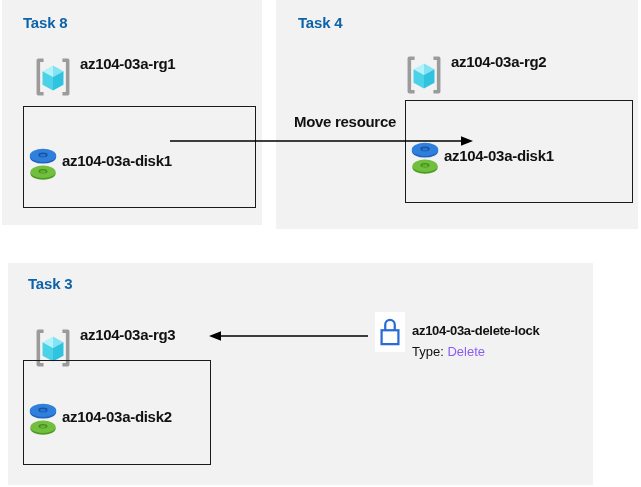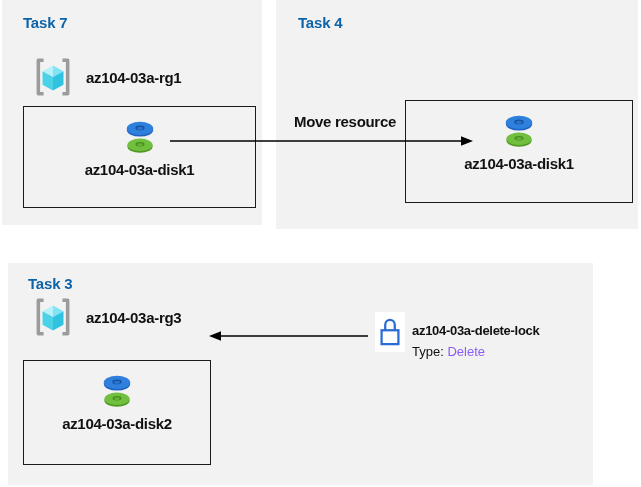--- a/index.html
+++ b/index.html
@@ -13,30 +13,30 @@
   .panel-1{left:2px;top:0;width:260px;height:225px}
   .panel-2{left:276px;top:0;width:362px;height:229px}
   .panel-3{left:8px;top:263px;width:585px;height:222px}
   .task-title{
     position:absolute;font-size:15px;font-weight:700;color:#0d63a8;
     letter-spacing:-0.2px;white-space:nowrap;
   }
   .p1-title{left:21px;top:14px}
   .p2-title{left:22px;top:14px}
   .p3-title{left:20px;top:12px}
-  .rg-row{position:absolute;display:flex;align-items:center;gap:11px}
+  .rg-row{position:absolute;display:flex;gap:5px}
   .p1-rg{left:29px;top:55px}
   .p2-rg{left:126px;top:53px}
-  .p3-rg{left:23px;top:32px}
+  .p3-rg{left:23px;top:63px}
   .res-label{
     font-size:15px;font-weight:700;color:#111111;letter-spacing:-0.3px;white-space:nowrap;
   }
   .inner-box{
     position:absolute;border:1.5px solid #1b1b1b;box-sizing:border-box;
-    display:flex;flex-direction:column;align-items:center;text-align:center;
+    display:flex;align-items:center;text-align:center;
   }
   .p1-box{left:21px;top:106px;width:233px;height:102px}
   .p2-box{left:129px;top:100px;width:228px;height:103px}
   .p3-box{left:15px;top:97px;width:188px;height:105px}
   .disk-wrap{margin-top:11px;line-height:0}
   .inner-box .res-label{margin-top:7px}
   .move-label{
     position:absolute;left:18px;top:113px;font-size:15px;font-weight:700;
     color:#111111;letter-spacing:-0.3px;white-space:nowrap;
   }
@@ -49,21 +49,21 @@
   .lock-name{font-weight:700;letter-spacing:-0.3px;white-space:nowrap}
   .type-label{font-weight:400}
   .type-value{font-weight:400;color:#8b5cf6}
 </style>
 </head>
 <body>
 
 <div class="canvas">
 
   <div class="panel panel-1">
-    <div class="task-title p1-title">Task 7</div>
+    <div class="task-title p1-title">Task 8</div>
 
     <div class="rg-row p1-rg">
       <svg width="44" height="44" viewBox="0 0 42 42">
         <path d="M12 5 H7 V37 H12" fill="none" stroke="#9b9b9b" stroke-width="3.4" stroke-linejoin="round"></path>
         <path d="M30 5 H35 V37 H30" fill="none" stroke="#9b9b9b" stroke-width="3.4" stroke-linejoin="round"></path>
         <polygon points="21,10 11,15.5 21,21" fill="#b5f1fb"></polygon>
         <polygon points="21,10 31,15.5 21,21" fill="#82e3f4"></polygon>
         <polygon points="11,15.5 21,21 21,34 11,28.5" fill="#4ad2e9"></polygon>
         <polygon points="31,15.5 21,21 21,34 31,28.5" fill="#2fc3df"></polygon>
       </svg>
@@ -85,20 +85,31 @@
       </span>
       <span class="res-label">az104-03a-disk1</span>
     </div>
   </div>
 
   <div class="panel panel-2">
     <div class="task-title p2-title">Task 4</div>
 
     <div class="move-label">Move resource</div>
 
+    <div class="rg-row p2-rg">
+      <svg width="44" height="44" viewBox="0 0 42 42">
+        <path d="M12 5 H7 V37 H12" fill="none" stroke="#9b9b9b" stroke-width="3.4" stroke-linejoin="round"></path>
+        <path d="M30 5 H35 V37 H30" fill="none" stroke="#9b9b9b" stroke-width="3.4" stroke-linejoin="round"></path>
+        <polygon points="21,10 11,15.5 21,21" fill="#b5f1fb"></polygon>
+        <polygon points="21,10 31,15.5 21,21" fill="#82e3f4"></polygon>
+        <polygon points="11,15.5 21,21 21,34 11,28.5" fill="#4ad2e9"></polygon>
+        <polygon points="31,15.5 21,21 21,34 31,28.5" fill="#2fc3df"></polygon>
+      </svg>
+      <span class="res-label">az104-03a-rg2</span>
+    </div>
 
     <div class="inner-box p2-box">
       <span class="disk-wrap">
         <svg width="38" height="36" viewBox="0 0 38 36">
           <ellipse cx="19" cy="28.5" rx="12.6" ry="6.2" fill="#4f9a22"></ellipse>
           <ellipse cx="19" cy="26.8" rx="12.6" ry="6.2" fill="#71bf3f"></ellipse>
           <ellipse cx="19" cy="26.3" rx="4.4" ry="2.2" fill="#478c1c"></ellipse>
           <ellipse cx="19" cy="26.7" rx="2.9" ry="1.4" fill="#66b436"></ellipse>
           <ellipse cx="19" cy="12" rx="13.2" ry="6.6" fill="#1e63c4"></ellipse>
           <ellipse cx="19" cy="10.4" rx="13.2" ry="6.6" fill="#2f80dd"></ellipse>

